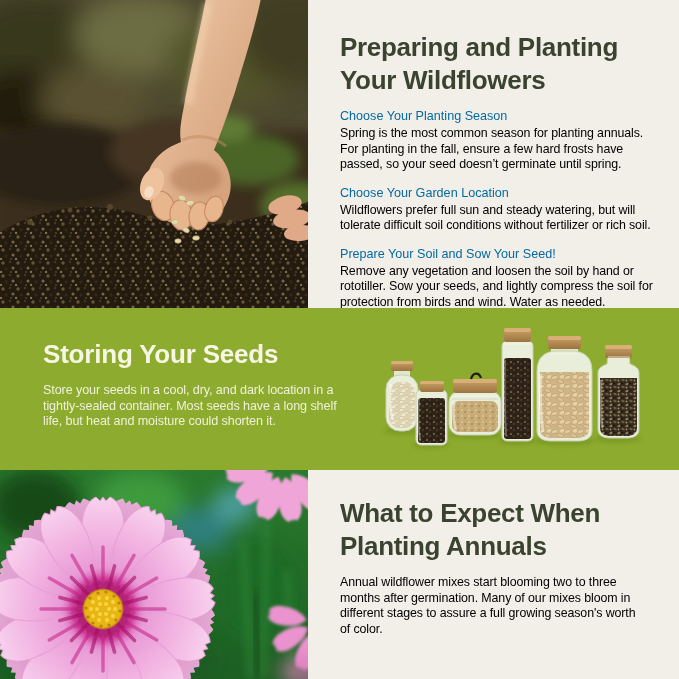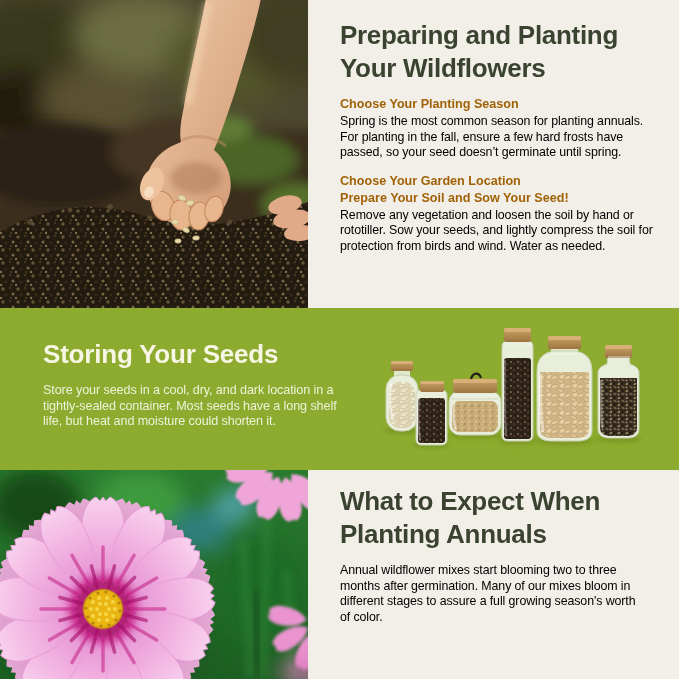--- a/index.html
+++ b/index.html
@@ -7,23 +7,23 @@
     font-family:"Liberation Sans",sans-serif;background:#f2efe9;}
   .sec{position:absolute;left:0;width:679px;display:flex;}
   .sec-top{top:0;height:308px;}
   .sec-band{top:308px;height:162px;background:#8dac2f;}
   .sec-bottom{top:470px;height:271px;}
   .photo{flex:0 0 308px;overflow:hidden;}
   .photo svg{display:block;}
   .panel{flex:1 1 auto;background:#f2efe9;}
   .panel-top{padding:19px 8px 0 32px;}
   .panel-bottom{padding:15px 8px 0 32px;}
-  h1{margin:0 0 12px 0;font-size:26px;line-height:33px;font-weight:700;
+  h1{margin:12px 0 12px 0;font-size:26px;line-height:33px;font-weight:700;
      color:#3a432f;letter-spacing:-0.3px;white-space:pre-line;}
-  h3{margin:0 0 2px 0;font-size:12.6px;line-height:15px;font-weight:700;color:#a16207;}
+  h3{margin:0 0 2px 0;font-size:12.6px;line-height:15px;font-weight:400;color:#0369a1;}
   p.body{margin:0 0 13px 0;font-size:12.4px;line-height:15.5px;color:#000000;
      letter-spacing:-0.1px;white-space:pre-line;}
   .band-text{padding:31px 0 0 43px;width:340px;flex:0 0 auto;}
   .band-text h2{margin:0 0 14px 0;font-size:26px;line-height:30px;font-weight:700;
      color:#f7f5e4;letter-spacing:-0.2px;}
   .band-text p{margin:0;font-size:12.6px;line-height:15.5px;color:#eff1d9;
      letter-spacing:-0.1px;white-space:pre-line;}
   .band-photo{position:absolute;right:0;top:0;width:310px;height:162px;}
 </style>
 </head>
@@ -117,20 +117,22 @@
       </svg>
     </div>
     <div class="panel panel-top">
       <h1>Preparing and Planting
 Your Wildflowers</h1>
       <h3>Choose Your Planting Season</h3>
       <p class="body">Spring is the most common season for planting annuals.
 For planting in the fall, ensure a few hard frosts have
 passed, so your seed doesn’t germinate until spring.</p>
       <h3>Choose Your Garden Location</h3>
+      <p class="body">Wildflowers prefer full sun and steady watering, but will
+tolerate difficult soil conditions without fertilizer or rich soil.</p>
       <h3>Prepare Your Soil and Sow Your Seed!</h3>
       <p class="body">Remove any vegetation and loosen the soil by hand or
 rototiller. Sow your seeds, and lightly compress the soil for
 protection from birds and wind. Water as needed.</p>
     </div>
   </div>
 
   <div class="sec sec-band">
     <div class="band-text">
       <h2>Storing Your Seeds</h2>

